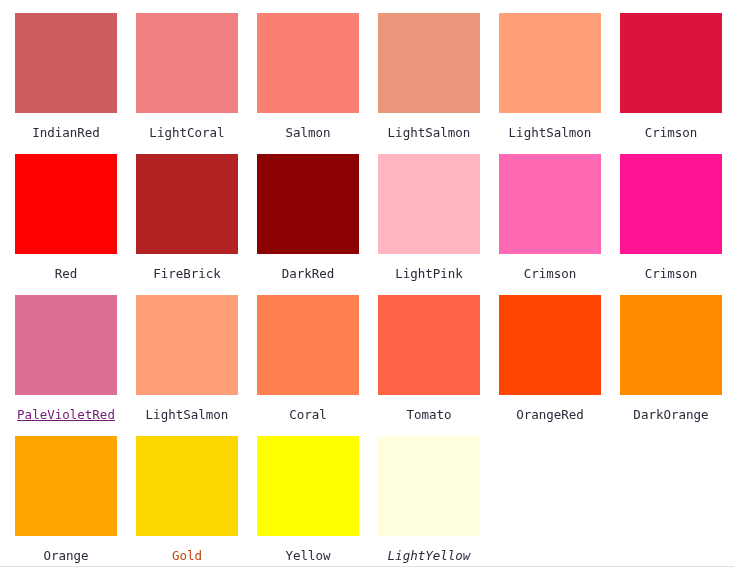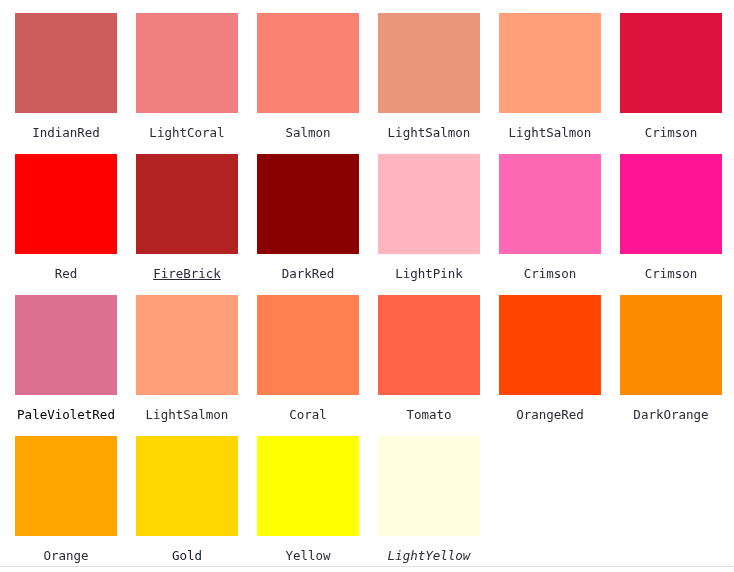--- a/index.html
+++ b/index.html
@@ -97,41 +97,41 @@
     <div class="swatch-cell">
       <div class="swatch-chip" style="background-color: rgb(220, 20, 60);"></div>
       <div class="swatch-label" style="color: rgb(42, 42, 58);">Crimson</div>
     </div>
     <div class="swatch-cell">
       <div class="swatch-chip" style="background-color: rgb(255, 0, 0);"></div>
       <div class="swatch-label" style="color: rgb(42, 42, 58);">Red</div>
     </div>
     <div class="swatch-cell">
       <div class="swatch-chip" style="background-color: rgb(178, 34, 34);"></div>
-      <div class="swatch-label" style="color: rgb(42, 42, 58); text-decoration: underline;">FireBrick</div>
+      <div class="swatch-label" style="color: rgb(42, 42, 58);">FireBrick</div>
     </div>
     <div class="swatch-cell">
       <div class="swatch-chip" style="background-color: rgb(139, 0, 0);"></div>
       <div class="swatch-label" style="color: rgb(42, 42, 58);">DarkRed</div>
     </div>
     <div class="swatch-cell">
       <div class="swatch-chip" style="background-color: rgb(255, 182, 193);"></div>
       <div class="swatch-label" style="color: rgb(42, 42, 58);">LightPink</div>
     </div>
     <div class="swatch-cell">
       <div class="swatch-chip" style="background-color: rgb(255, 105, 180);"></div>
       <div class="swatch-label" style="color: rgb(42, 42, 58);">Crimson</div>
     </div>
     <div class="swatch-cell">
       <div class="swatch-chip" style="background-color: rgb(255, 20, 147);"></div>
       <div class="swatch-label" style="color: rgb(42, 42, 58);">Crimson</div>
     </div>
     <div class="swatch-cell">
       <div class="swatch-chip" style="background-color: rgb(219, 112, 147);"></div>
-      <div class="swatch-label long" style="color: #000000;">PaleVioletRed</div>
+      <div class="swatch-label long" style="color: #701a75; text-decoration: underline;">PaleVioletRed</div>
     </div>
     <div class="swatch-cell">
       <div class="swatch-chip" style="background-color: rgb(255, 160, 122);"></div>
       <div class="swatch-label" style="color: rgb(42, 42, 58);">LightSalmon</div>
     </div>
     <div class="swatch-cell">
       <div class="swatch-chip" style="background-color: rgb(255, 127, 80);"></div>
       <div class="swatch-label" style="color: rgb(42, 42, 58);">Coral</div>
     </div>
     <div class="swatch-cell">
@@ -145,21 +145,21 @@
     <div class="swatch-cell">
       <div class="swatch-chip" style="background-color: rgb(255, 140, 0);"></div>
       <div class="swatch-label" style="color: rgb(42, 42, 58);">DarkOrange</div>
     </div>
     <div class="swatch-cell">
       <div class="swatch-chip" style="background-color: rgb(255, 165, 0);"></div>
       <div class="swatch-label" style="color: rgb(42, 42, 58);">Orange</div>
     </div>
     <div class="swatch-cell">
       <div class="swatch-chip" style="background-color: rgb(255, 215, 0);"></div>
-      <div class="swatch-label" style="color: #0f172a;">Gold</div>
+      <div class="swatch-label" style="color: #c2410c;">Gold</div>
     </div>
     <div class="swatch-cell">
       <div class="swatch-chip" style="background-color: rgb(255, 255, 0);"></div>
       <div class="swatch-label" style="color: rgb(42, 42, 58);">Yellow</div>
     </div>
     <div class="swatch-cell">
       <div class="swatch-chip" style="background-color: rgb(255, 255, 224);"></div>
       <div class="swatch-label" style="color: rgb(42, 42, 58); font-style: italic;">LightYellow</div>
     </div>
   </div>

